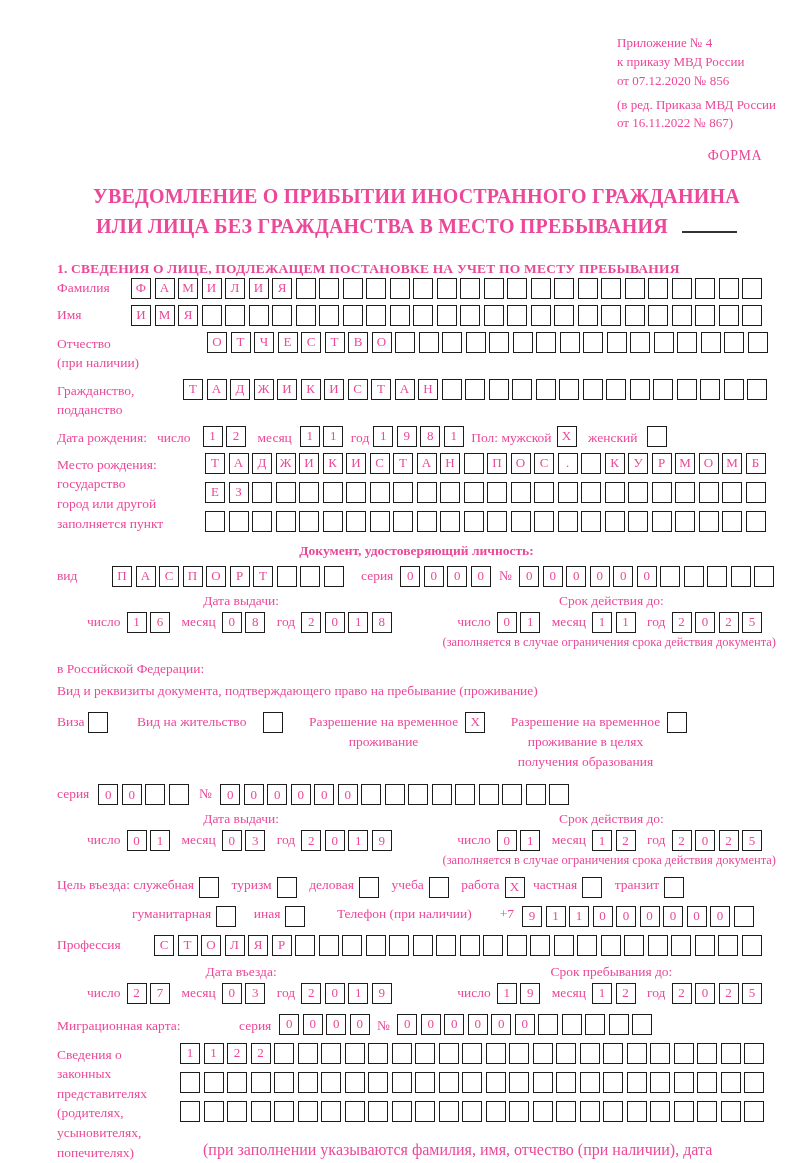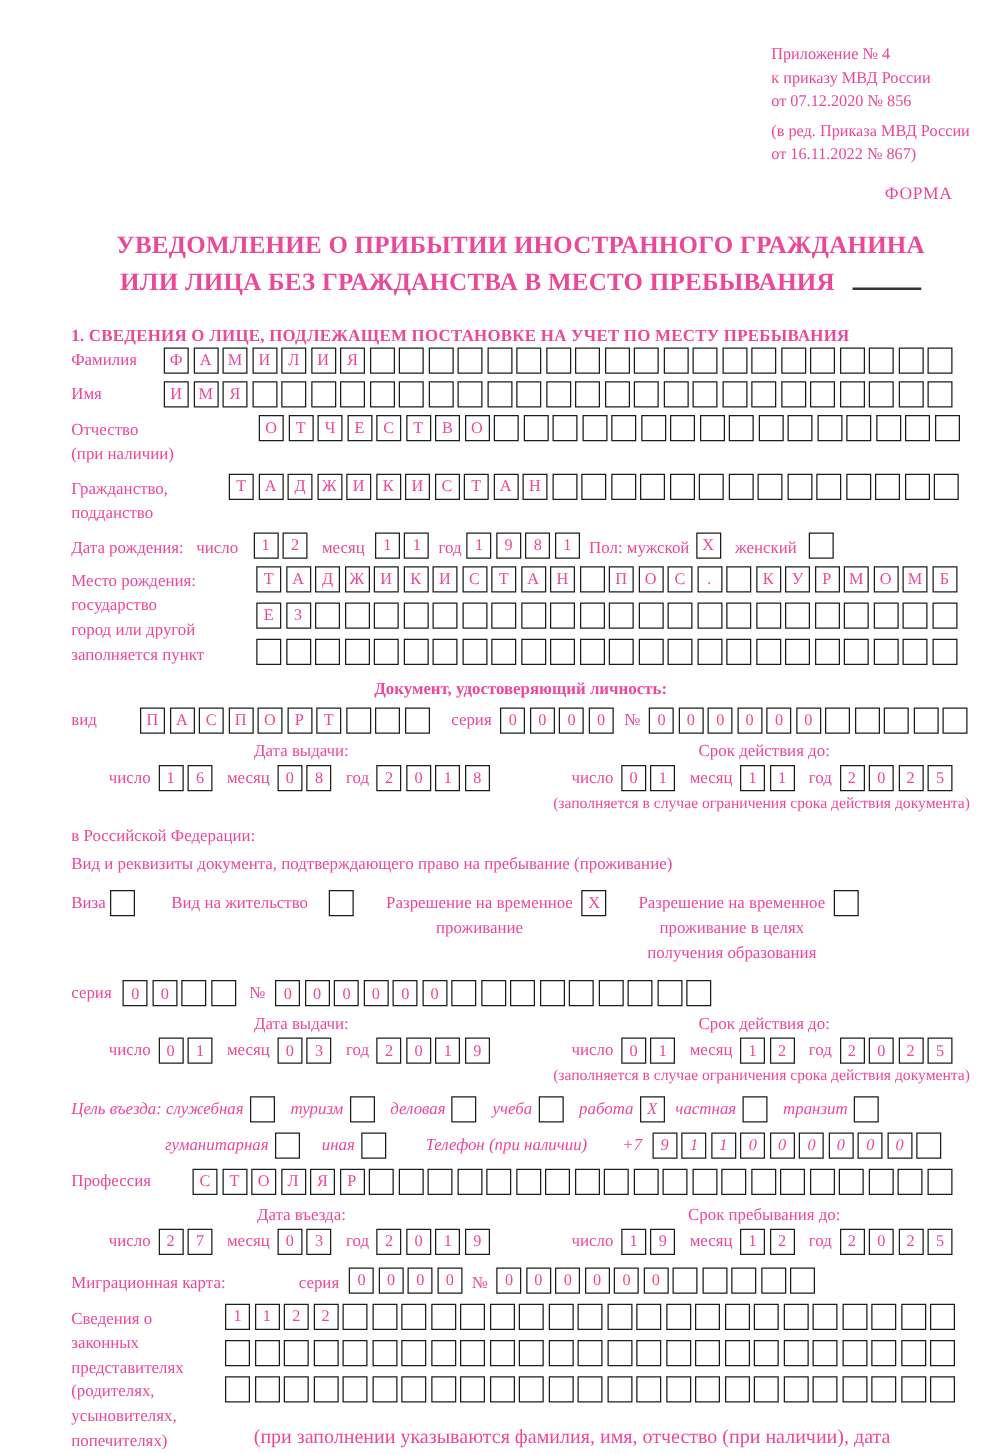--- a/index.html
+++ b/index.html
@@ -26,21 +26,21 @@
   .dg-row{display:flex;align-items:center;}
   .dg-row .lbl{padding-top:0;margin-right:6px;}
   .dg-row .cells{margin-right:8px;}
   .two-col{display:flex;align-items:flex-start;margin-bottom:2px;}
   .note-right{text-align:right;font-size:12.5px;margin:0 0 8px 0;}
   .intro{margin:4px 0 10px 0;line-height:1.6;}
   .permit-row{display:flex;align-items:flex-start;margin-bottom:12px;}
   .permit-item{display:flex;align-items:flex-start;margin-right:14px;}
   .permit-item .plabel{text-align:center;line-height:1.5;margin-right:7px;}
   .chk{margin-top:0;}
-  .purpose-row{display:flex;align-items:center;margin-bottom:8px;flex-wrap:nowrap;font-style:italic;}
+  .purpose-row{display:flex;align-items:flex-start;margin-bottom:8px;flex-wrap:nowrap;}
   .purpose-row .lbl{padding-top:0;margin-right:5px;}
   .purpose-row .cells{margin-right:9px;}
   .rep-note{font-size:16px;margin-top:10px;margin-left:23px;}
 </style>
 </head>
 <body>
 
 <div class="page">
 
   <div class="appendix">

